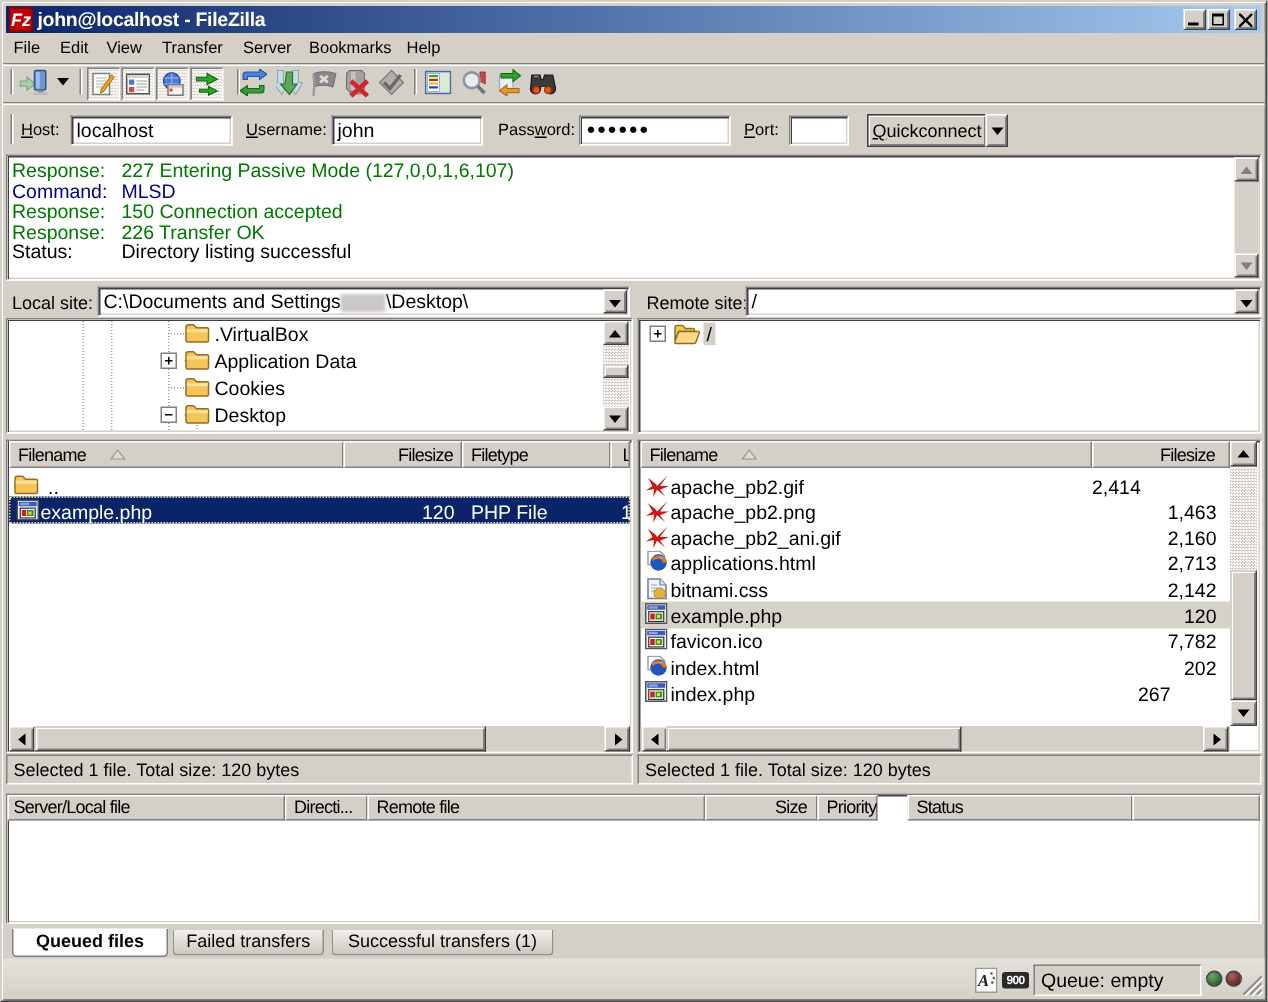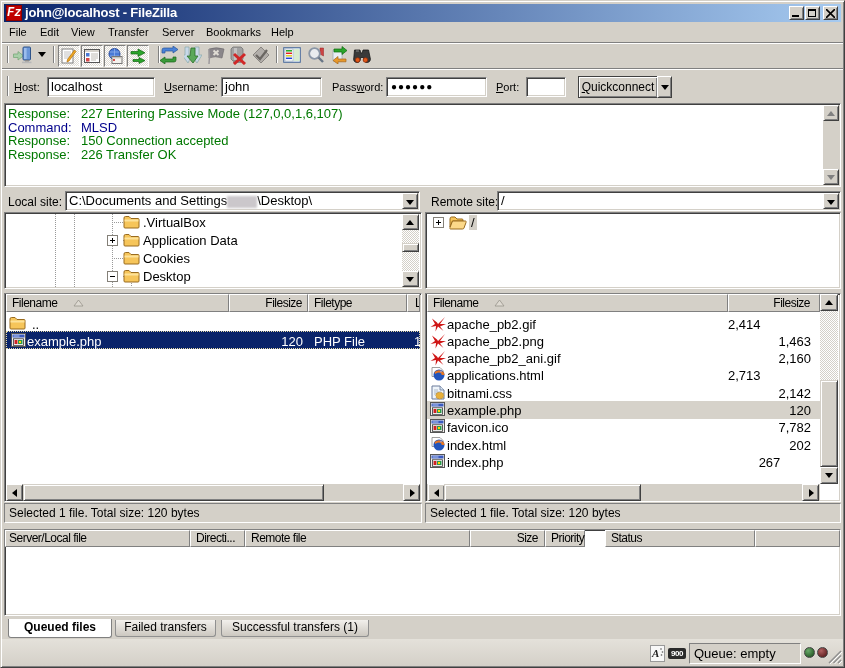--- a/index.html
+++ b/index.html
@@ -20,21 +20,21 @@
 .hdr{background:#d4d0c8;border:1px solid;border-color:#fff #808080 #808080 #fff;font-size:12px;letter-spacing:-0.5px}
 .lbl{font-size:11px}
 .t13{font-size:13px}
 </style>
 </head>
 <body>
 
 <div class="a" style="left:0;top:0;width:845px;height:668px;border:1px solid;border-color:#d4d0c8 #404040 #404040 #d4d0c8;box-shadow:inset 1px 1px 0 #fff,inset -1px -1px 0 #808080"></div>
 
 <div class="a" style="left:4px;top:4px;width:837px;height:18px;background:linear-gradient(90deg,#0a246a,#a6caf0)"></div>
-<div class="a" style="left:6px;top:5px;width:16px;height:16px;background:#c00000;border:1px solid #8b0000;color:#fff;font-weight:bold;font-style:italic;font-size:12px;text-align:center;line-height:14px;font-family:Liberation Mono, monospace">Fz</div>
+<div class="a" style="left:6px;top:5px;width:16px;height:16px;background:#c00000;border:1px solid #8b0000;color:#fff;font-weight:bold;font-style:italic;font-size:12px;text-align:center;line-height:14px;font-family:Liberation Sans, sans-serif">Fz</div>
 <div class="a" style="left:25px;top:4px;height:18px;line-height:18px;color:#fff;font-weight:bold;font-size:13px;letter-spacing:-0.2px">john@localhost - FileZilla</div>
 
 <div class="a rz sb" style="left:789px;top:6px;width:15px;height:14px">
     <div class="a" style="left:2px;top:8px;width:7px;height:2px;background:#000"></div>
   </div>
 <div class="a rz sb" style="left:805px;top:6px;width:15px;height:14px">
     <div class="a" style="left:2px;top:2px;width:8px;height:8px;border:1px solid #000;border-top:2px solid #000"></div>
   </div>
 <div class="a rz sb" style="left:823px;top:6px;width:15px;height:14px">
     <svg class="a" style="left:2px;top:2px" width="9" height="9" viewBox="0 0 9 9">
@@ -171,20 +171,21 @@
 <div class="a rz sb" style="left:657px;top:76px;width:15px;height:22px">
     <div class="td a" style="left:3px;top:8px"></div>
   </div>
 
 <div class="a sk2 white" style="left:4px;top:103px;width:837px;height:84px"></div>
 <div id="log" class="a" style="left:8px;top:107px;width:814px;height:80px;font-size:13px;line-height:13.5px">
 <div style="color:#007800"><span style="display:inline-block;width:73px">Response:</span>227 Entering Passive Mode (127,0,0,1,6,107)</div>
 <div style="color:#00008b"><span style="display:inline-block;width:73px">Command:</span>MLSD</div>
 <div style="color:#007800"><span style="display:inline-block;width:73px">Response:</span>150 Connection accepted</div>
 <div style="color:#007800"><span style="display:inline-block;width:73px">Response:</span>226 Transfer OK</div>
+<div style="color:#000"><span style="display:inline-block;width:73px">Status:</span>Directory listing successful</div>
 </div>
 <div class="a sb" style="left:823px;top:105px;width:16px;height:80px"></div>
 <div class="a rz sb" style="left:823px;top:105px;width:16px;height:16px">
     <div class="tu a" style="left:3px;top:5px;border-bottom-color:#808080"></div>
   </div>
 <div class="a rz sb" style="left:823px;top:169px;width:16px;height:16px">
     <div class="td a" style="left:3px;top:5px;border-top-color:#808080"></div>
   </div>
 
 <div class="a lbl" style="left:8px;top:195px;font-size:12px">Local site:</div>
@@ -324,21 +325,21 @@
     </svg>
 <div class="a t13" style="left:20px;top:57px">apache_pb2_ani.gif</div>
 <div class="a t13" style="left:301px;top:57px;width:83px;text-align:right">2,160</div>
 <svg class="a" style="left:4px;top:73px" width="14" height="14" viewBox="0 0 14 14">
       <path d="M1 0.5 h8 l3 3 v6 h-11 Z" fill="#fff" stroke="#888" stroke-width="0.8"></path>
       <circle cx="8" cy="8" r="5.5" fill="#2255bb"></circle>
       <path d="M3.5 5 Q8 1.5 12.5 5 Q13.5 6.5 13.5 8 L10.8 8 Q10.5 5.5 8 5.5 Q5.5 5.5 4.2 7 Z" fill="#e87722"></path>
       <circle cx="10" cy="4.5" r="1" fill="#88aaff" opacity="0.7"></circle>
     </svg>
 <div class="a t13" style="left:20px;top:74px">applications.html</div>
-<div class="a t13" style="left:301px;top:74px;width:83px;text-align:left">2,713</div>
+<div class="a t13" style="left:301px;top:74px;width:83px;text-align:right">2,713</div>
 <svg class="a" style="left:4px;top:91px" width="14" height="15" viewBox="0 0 14 15">
       <path d="M1 1 H9 L13 5 V14 H1 Z" fill="#eef4fa" stroke="#6a7a9a"></path>
       <path d="M9 1 L9 5 L13 5" fill="#d8e4f0" stroke="#6a7a9a" stroke-width="0.8"></path>
       <path d="M3 5h4M3 7h7M3 9h7" stroke="#9ab" stroke-width="0.8"></path>
       <path d="M8.5 7.2 l1 1 1.4-0.6 0.6 1.4 1.5 0.2 -0.3 1.5 1 1 -1 1 0.3 1.5 -1.5 0.2 -0.6 1.4 -1.4 -0.6 -1 1 -1 -1 -1.4 0.6 -0.6 -1.4 -1.5 -0.2 0.3 -1.5 -1 -1 1 -1 -0.3 -1.5 1.5 -0.2 0.6 -1.4 1.4 0.6 Z" fill="#e8b03a" stroke="#a5751a" stroke-width="0.5" transform="scale(0.82) translate(2.2,1.2)"></path>
     </svg>
 <div class="a t13" style="left:20px;top:92px">bitnami.css</div>
 <div class="a t13" style="left:301px;top:92px;width:83px;text-align:right">2,142</div>
 <svg class="a" style="left:3px;top:108px" width="15" height="14" viewBox="0 0 15 14">
       <rect x="0.5" y="0.5" width="14" height="13" fill="#f2f0ec" stroke="#555"></rect>

